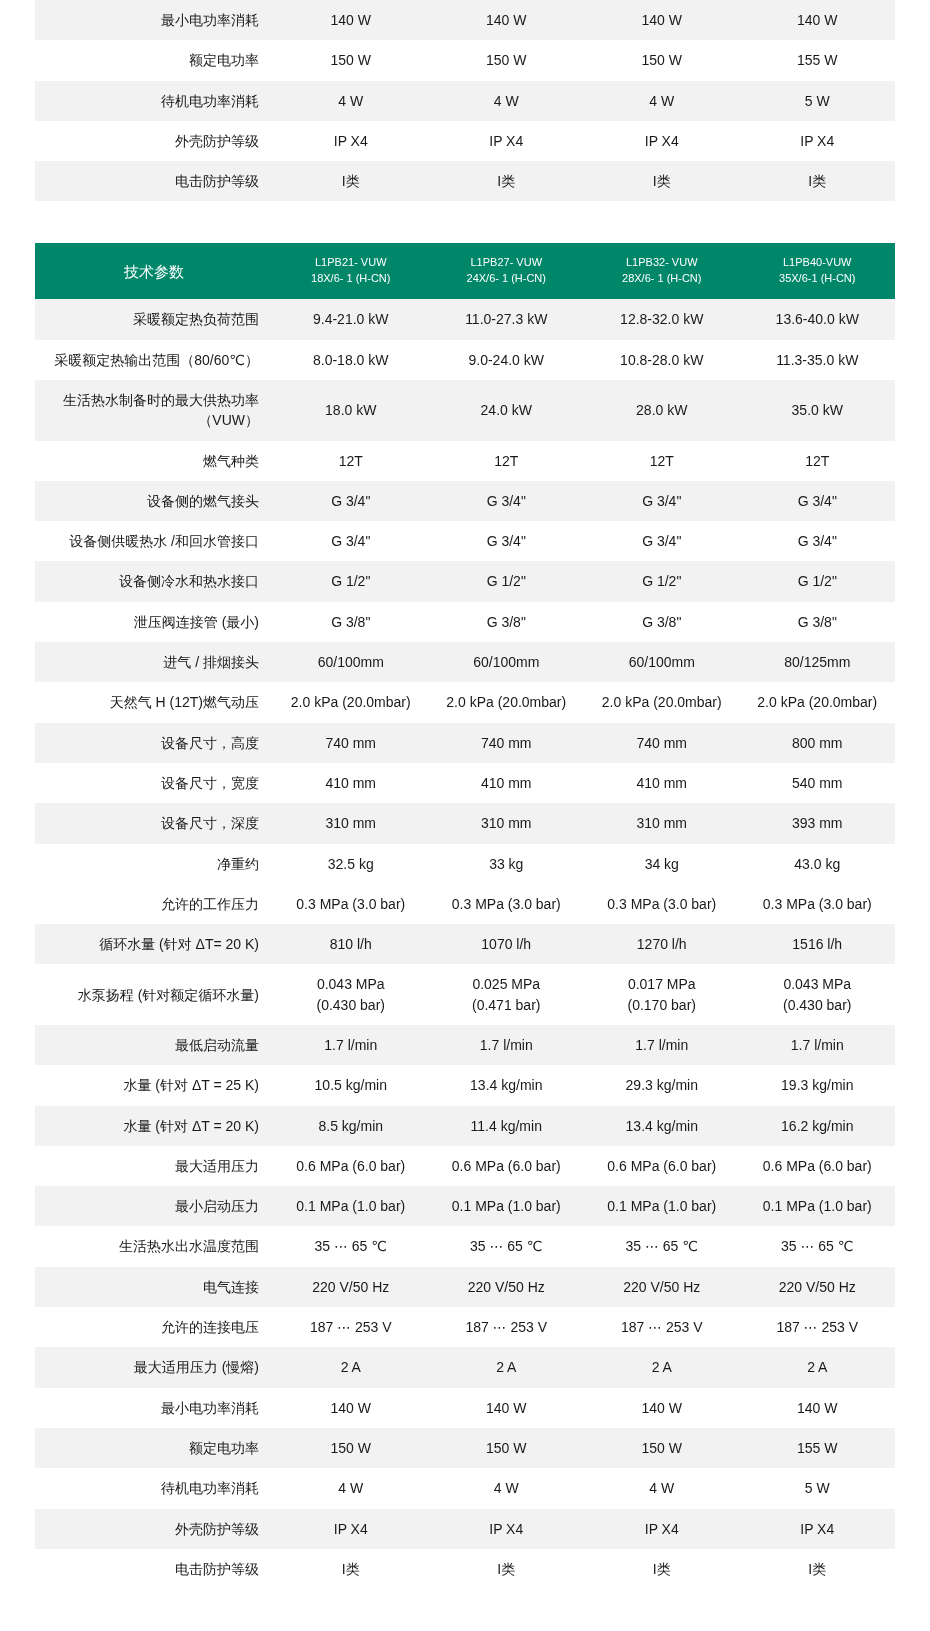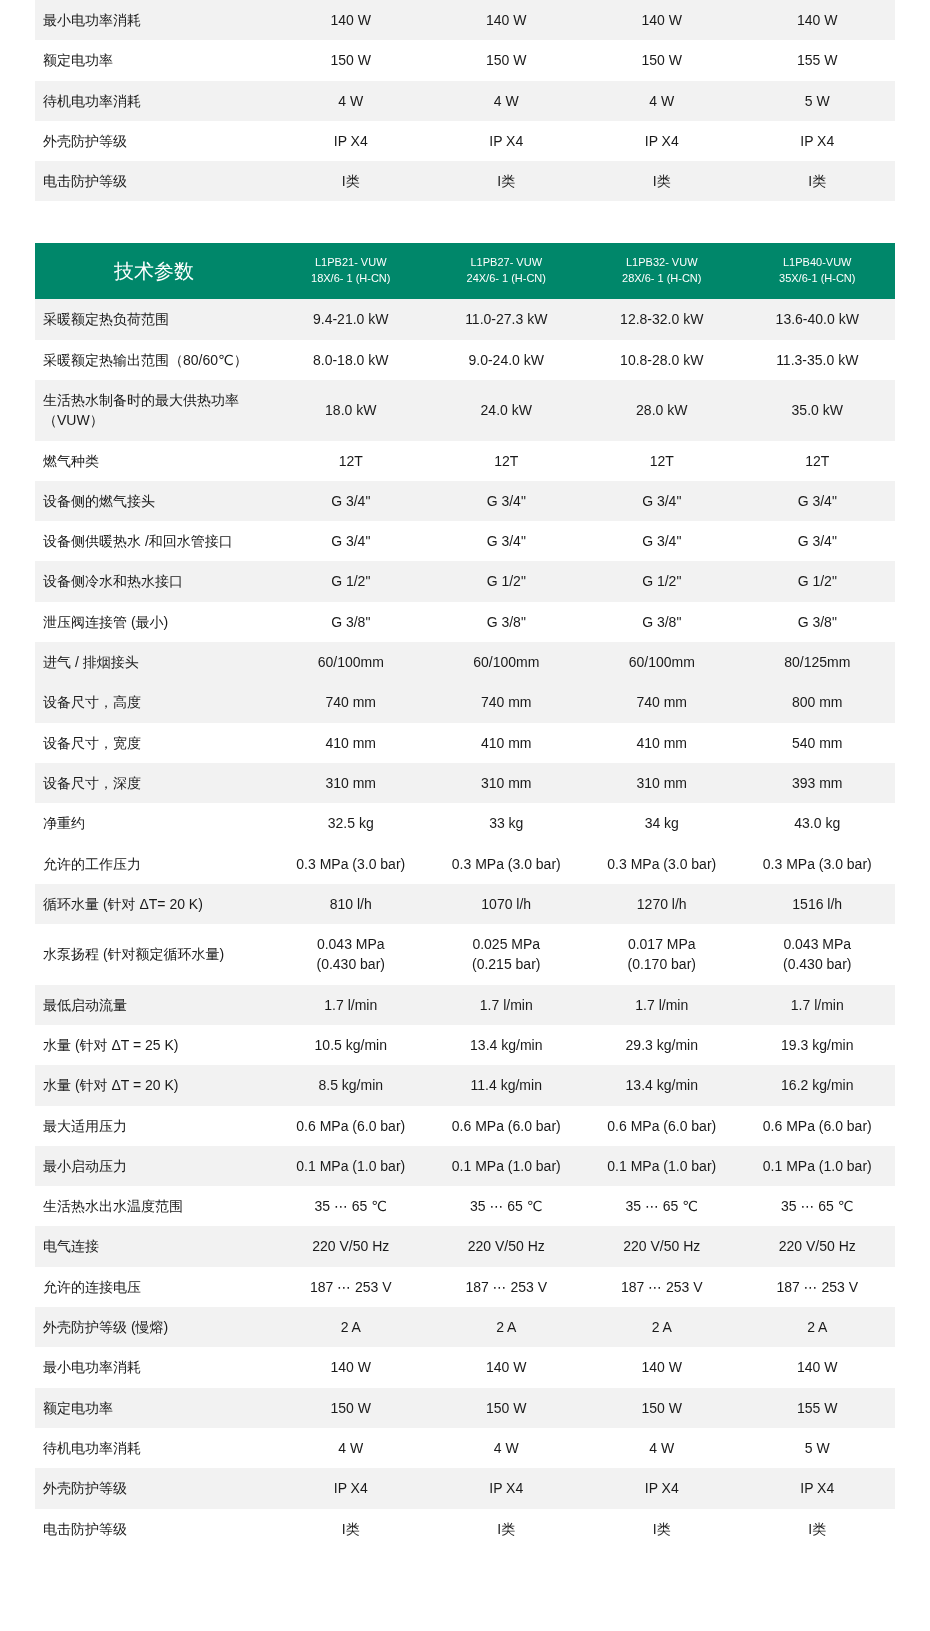--- a/index.html
+++ b/index.html
@@ -32,34 +32,34 @@
     background: #00876a;
     color: #ffffff;
     font-size: 11px;
     font-weight: normal;
     line-height: 1.45;
     padding: 12px 6px;
     text-align: center;
     vertical-align: middle;
   }
   .spec-table thead th.hdr-label {
-    font-size: 20px;
+    font-size: 15px;
   }
   .spec-table thead th .hdr-l1 { display: block; }
   .spec-table thead th .hdr-l2 { display: block; }
 
   .spec-table td {
     font-size: 14px;
     padding: 10px 8px;
     vertical-align: middle;
     line-height: 1.45;
     border: 0;
   }
   .spec-table td.label {
-    text-align: left;
+    text-align: right;
     padding-right: 14px;
     color: #1a1a1a;
   }
   .spec-table td.val {
     text-align: center;
     color: #1a1a1a;
   }
   .spec-table tr.odd td { background: #f2f2f2; }
   .spec-table tr.even td { background: #ffffff; }
 
@@ -321,20 +321,35 @@
           <td class="val">
             <span class="sub">60/100mm</span>
           </td>
           <td class="val">
             <span class="sub">60/100mm</span>
           </td>
           <td class="val">
             <span class="sub">80/125mm</span>
           </td>
         </tr>
+        <tr class="even">
+          <td class="label">天然气 H (12T)燃气动压</td>
+          <td class="val">
+            <span class="sub">2.0 kPa (20.0mbar)</span>
+          </td>
+          <td class="val">
+            <span class="sub">2.0 kPa (20.0mbar)</span>
+          </td>
+          <td class="val">
+            <span class="sub">2.0 kPa (20.0mbar)</span>
+          </td>
+          <td class="val">
+            <span class="sub">2.0 kPa (20.0mbar)</span>
+          </td>
+        </tr>
         <tr class="odd">
           <td class="label">设备尺寸，高度</td>
           <td class="val">
             <span class="sub">740 mm</span>
           </td>
           <td class="val">
             <span class="sub">740 mm</span>
           </td>
           <td class="val">
             <span class="sub">740 mm</span>
@@ -419,21 +434,21 @@
           </td>
         </tr>
         <tr class="even">
           <td class="label">水泵扬程 (针对额定循环水量)</td>
           <td class="val">
             <span class="sub">0.043 MPa</span>
             <span class="sub">(0.430 bar)</span>
           </td>
           <td class="val">
             <span class="sub">0.025 MPa</span>
-            <span class="sub">(0.215 bar)</span>
+            <span class="sub">(0.471 bar)</span>
           </td>
           <td class="val">
             <span class="sub">0.017 MPa</span>
             <span class="sub">(0.170 bar)</span>
           </td>
           <td class="val">
             <span class="sub">0.043 MPa</span>
             <span class="sub">(0.430 bar)</span>
           </td>
         </tr>
@@ -551,21 +566,21 @@
             <span class="sub">187 ⋯ 253 V</span>
           </td>
           <td class="val">
             <span class="sub">187 ⋯ 253 V</span>
           </td>
           <td class="val">
             <span class="sub">187 ⋯ 253 V</span>
           </td>
         </tr>
         <tr class="odd">
-          <td class="label">外壳防护等级 (慢熔)</td>
+          <td class="label">最大适用压力 (慢熔)</td>
           <td class="val">
             <span class="sub">2 A</span>
           </td>
           <td class="val">
             <span class="sub">2 A</span>
           </td>
           <td class="val">
             <span class="sub">2 A</span>
           </td>
           <td class="val">

